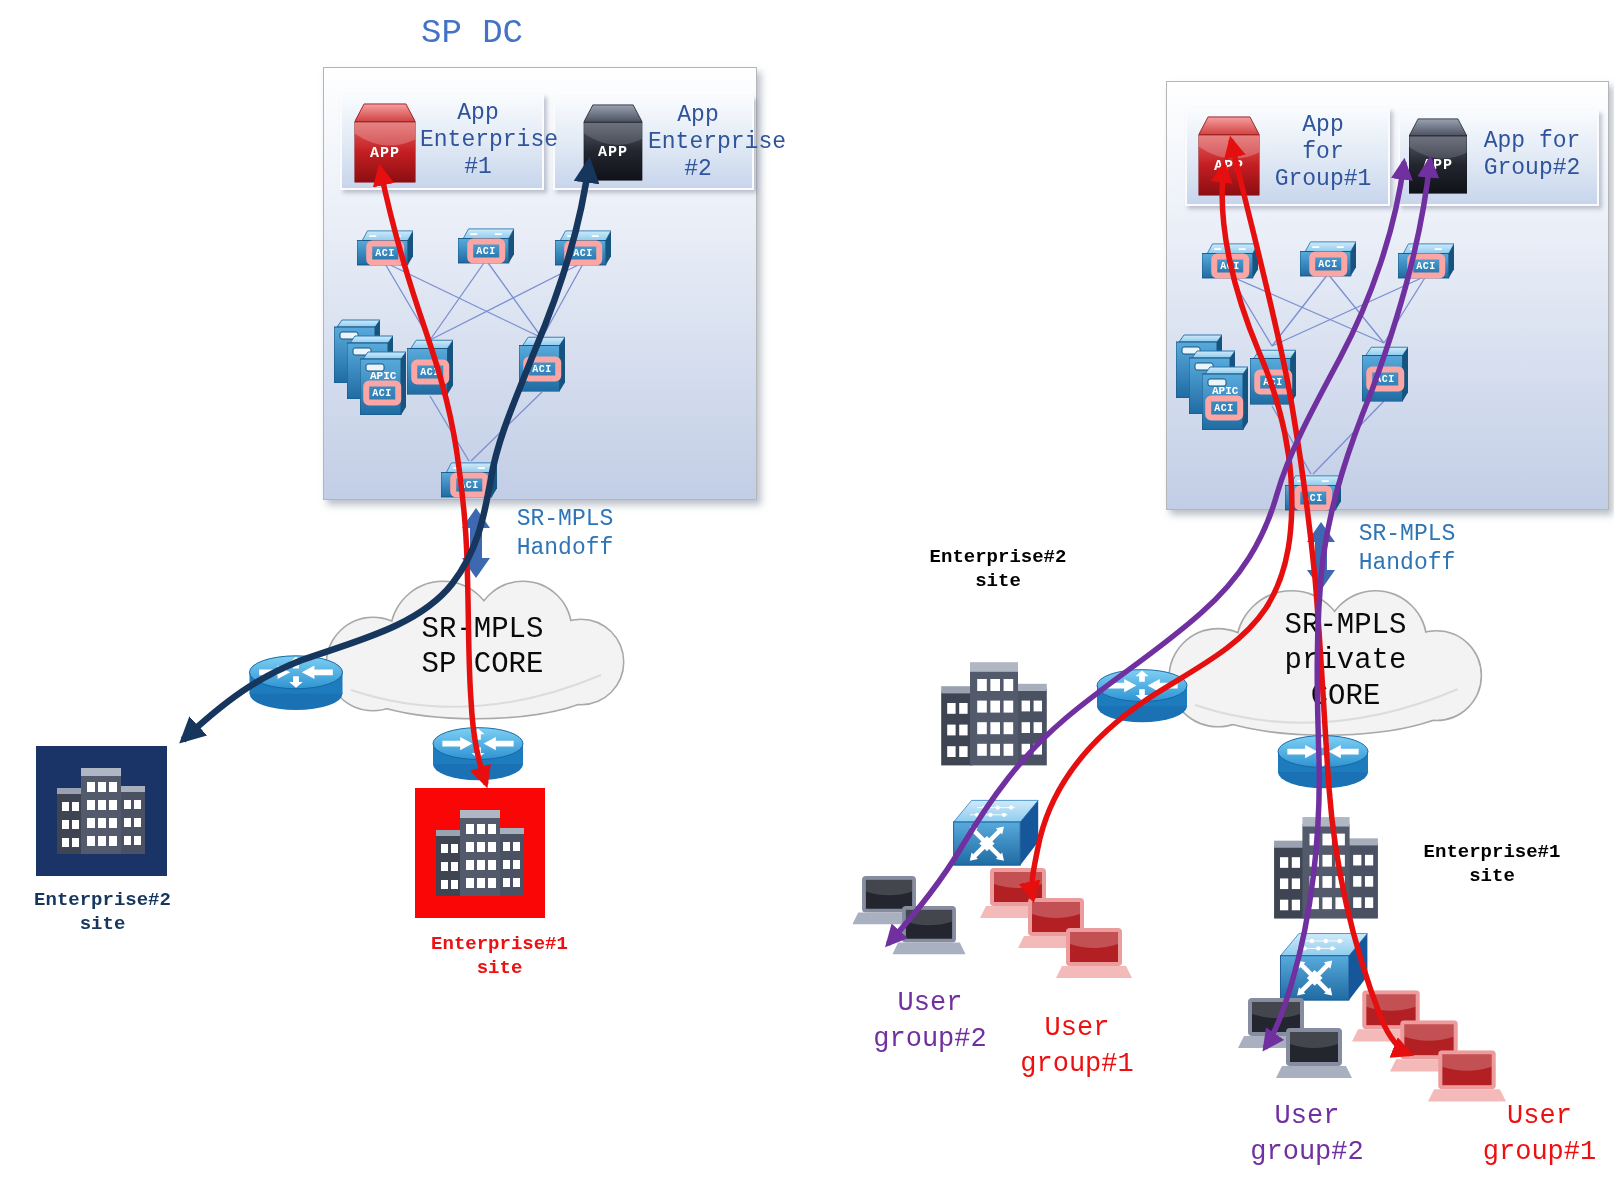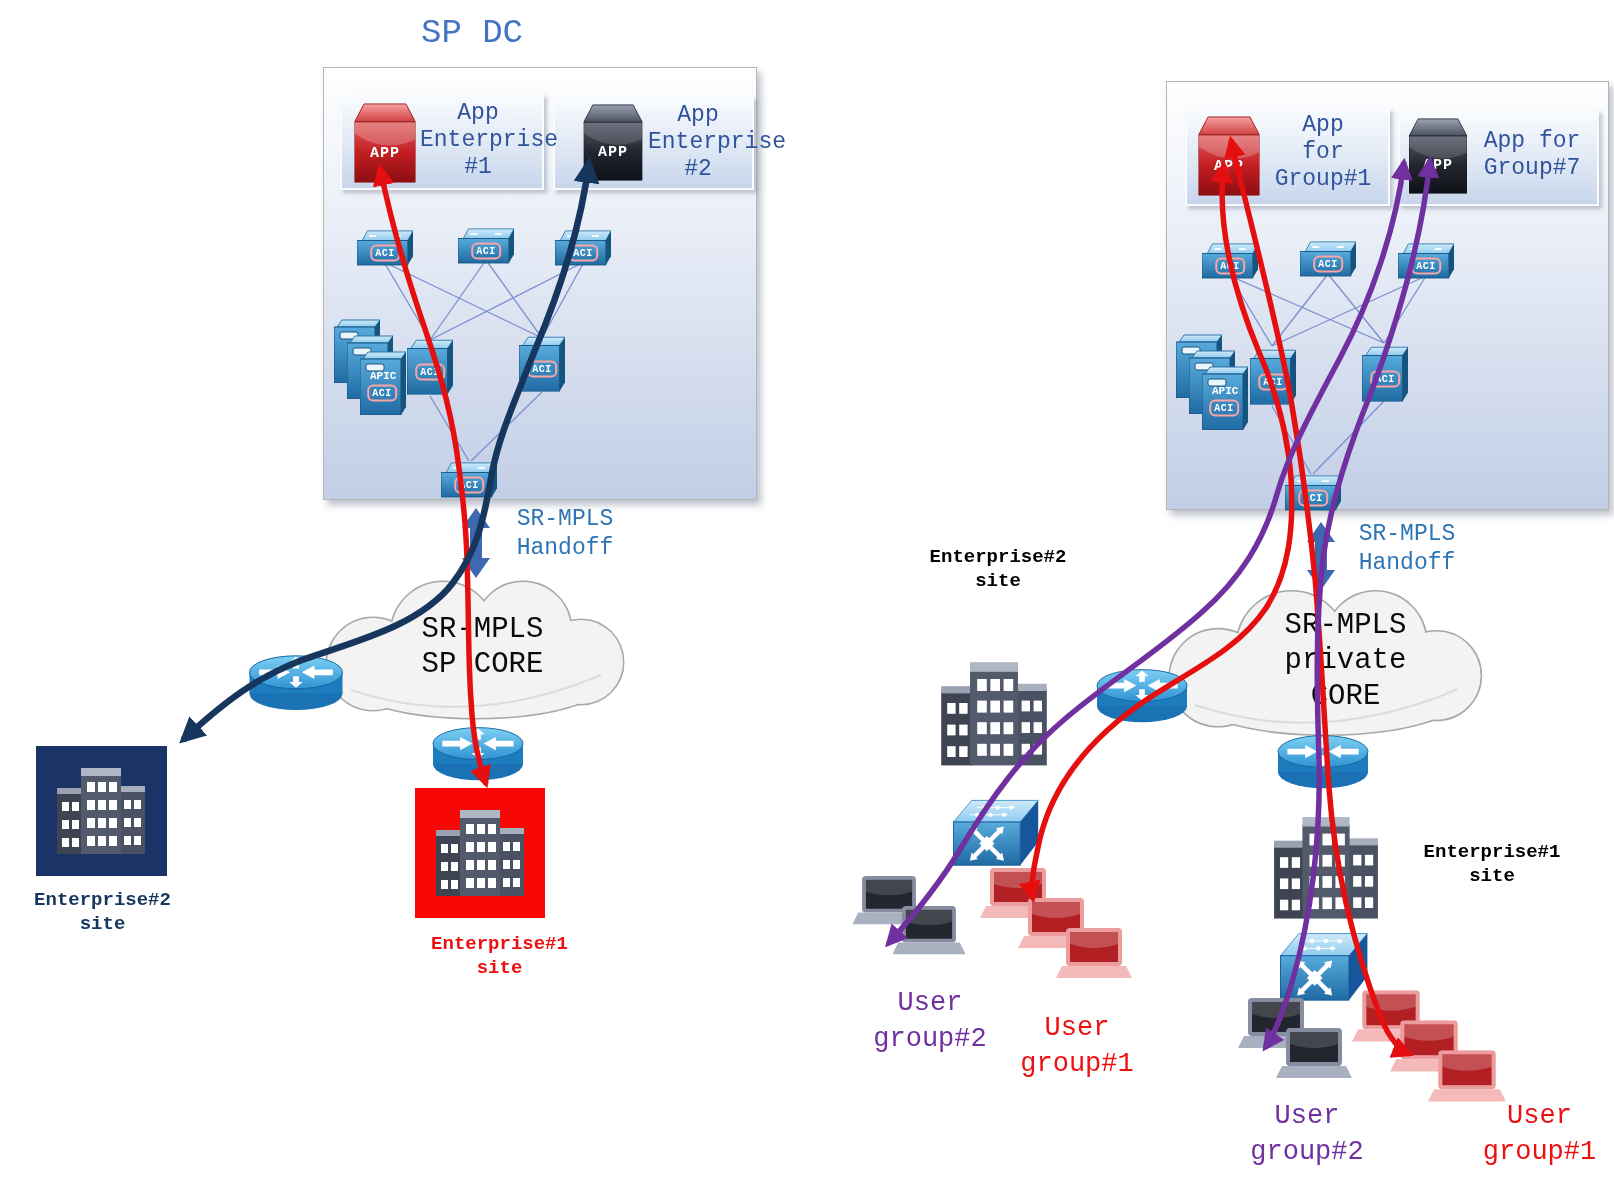--- a/index.html
+++ b/index.html
@@ -16,21 +16,21 @@
   .lbl{position:absolute;z-index:5;white-space:pre-line;text-align:center;}
   .title{font-size:34px;color:#4472C4;}
   .applbl{font-size:23px;line-height:1.18;color:#2F549B;}
   .handoff{font-size:23px;line-height:1.25;color:#2E75B6;}
   .cloudlbl{font-size:29px;line-height:1.22;color:#0a0a0a;}
   .sitelbl{font-size:19px;line-height:1.28;font-weight:bold;}
   .uglbl{font-size:27px;line-height:1.35;}
   .navytxt{color:#17365E;} .redtxt{color:#EE1010;} .blacktxt{color:#000;}
   .purpletxt{color:#7030A0;}
   .colorsq{position:absolute;z-index:3;}
-  .badge{position:absolute;left:50%;transform:translate(-50%,-50%);border:2px solid #fca5a5;
+  .badge{position:absolute;left:50%;transform:translate(-50%,-50%);border:6px solid #fca5a5;
          border-radius:6px;padding:0 3px;font-size:10px;font-weight:bold;color:#fff;
          letter-spacing:.5px;line-height:1.3;z-index:5;}
   .apptxt{position:absolute;left:50%;transform:translate(-50%,-50%);color:#fff;font-weight:bold;
           font-size:15px;letter-spacing:1px;z-index:5;}
   .apictxt{position:absolute;color:#fff;font-weight:bold;font-size:11px;z-index:5;}
 </style>
 </head>
 <body>
 
 <div id="canvas">
@@ -361,21 +361,21 @@
 Group#1</div>
 
   <div class="appbox" style="left:1398px;top:110px;width:197px;height:92px;"></div>
   <div class="icon" style="left:1405px;top:118px;width:66px;height:76px;">
     <svg viewBox="0 0 64 84">
         <use href="#cubeDark"></use>
       </svg>
     <span class="apptxt" style="top:62%;">APP</span>
   </div>
   <div class="lbl applbl" style="left:1472px;top:128px;width:120px;">App for
-Group#7</div>
+Group#2</div>
 
   <div class="icon" style="left:1202px;top:242px;width:56px;height:37px;">
     <svg viewBox="0 0 64 42">
         <use href="#spinesw"></use>
       </svg>
       <span class="badge" style="top:65%;">ACI</span>
   </div>
   <div class="icon" style="left:1300px;top:240px;width:56px;height:37px;">
     <svg viewBox="0 0 64 42">
         <use href="#spinesw"></use>

